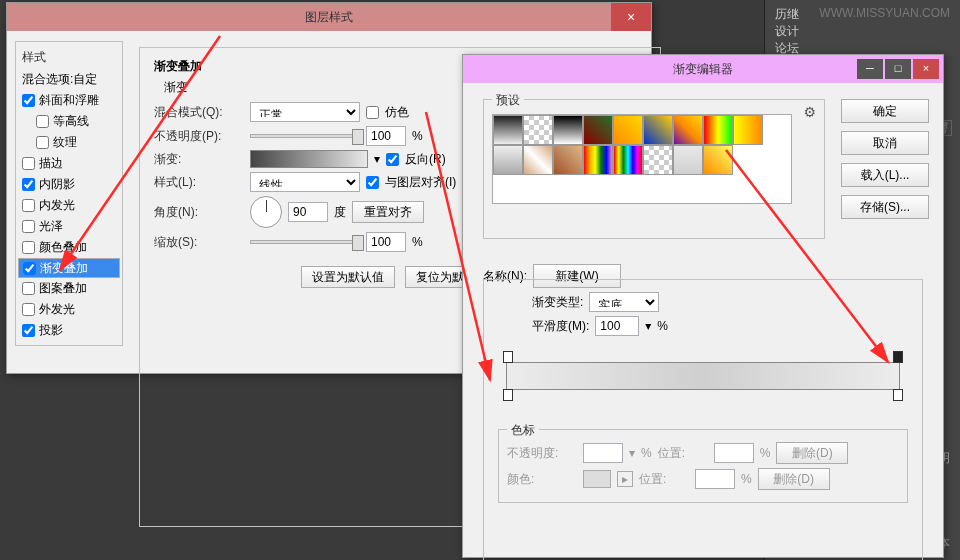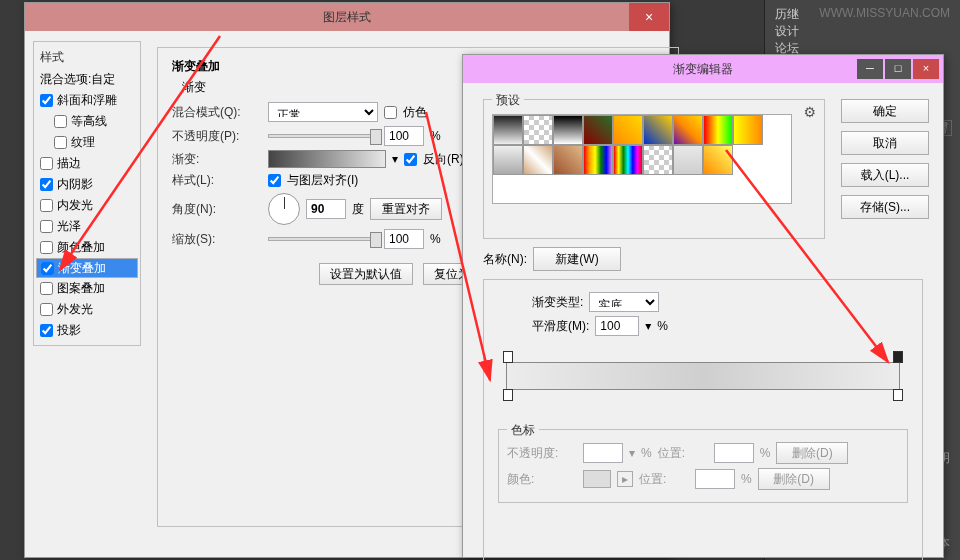--- a/index.html
+++ b/index.html
@@ -58,21 +58,21 @@
    <div style="border:1px solid #666;height:16px">🗑</div>
  </div>
  <div style="position:absolute;right:10px;top:450px;color:#aaa">
   <span>不透明</span>
  </div>
  <div style="position:absolute;right:10px;bottom:8px;color:#aaa">
   <span>副本</span>
  </div>
 </div>
 
-<div class="dlg" style="left:24px;top:2px;width:646px;height:556px">
+<div class="dlg" style="left:6px;top:2px;width:646px;height:372px">
  <div class="titlebar tb-pink">
    <span>图层样式</span>
    <div class="closebtn">×</div>
  </div>
 
  <div class="sidebar">
    <div class="sb-head">样式</div>
    <div class="sb-item">
         <span>混合选项:自定</span>
       </div>
@@ -144,27 +144,28 @@
    </div>
    <div class="row">
         <span class="lbl" style="width:90px">渐变:</span>
      <div class="gradprev"></div>
      <span>▾</span>
      <input type="checkbox" checked="" style="">
         <span>反向(R)</span>
    </div>
    <div class="row">
         <span class="lbl" style="width:90px">样式(L):</span>
+     <select class="sel" style="width:110px"><option>线性</option></select>
      <input type="checkbox" checked="" style="">
         <span>与图层对齐(I)</span>
    </div>
    <div class="row">
         <span class="lbl" style="width:90px">角度(N):</span>
      <div class="dial"></div>
-     <input class="inp" style="width: 40px; font-weight: bold;" value="90">
+     <input class="inp" style="width: 40px;" value="90">
      <span>度</span>
      <button class="btn">重置对齐</button>
    </div>
    <div class="row">
         <span class="lbl" style="width:90px">缩放(S):</span>
      <div class="slider" style="width:110px;flex:none"></div>
      <input class="inp" style="width: 40px;" value="100">
      <span>%</span>
    </div>
    <div class="row" style="justify-content:center;margin-top:14px;gap:10px">
@@ -210,21 +211,21 @@
    </div>
  </div>
 
  <div style="position:absolute;right:14px;top:44px;display:flex;flex-direction:column;gap:8px">
    <button class="btn bigbtn">确定</button>
    <button class="btn bigbtn">取消</button>
    <button class="btn bigbtn">载入(L)...</button>
    <button class="btn bigbtn">存储(S)...</button>
  </div>
 
- <div class="row" style="position:absolute;left:20px;top:188px;right:14px">
+ <div class="row" style="position:absolute;left:20px;top:205px;right:14px">
    <span>名称(N):</span>
    <button class="btn bigbtn">新建(W)</button>
  </div>
 
  <div class="group" style="position:absolute;left:14px;top:218px;right:14px;height:304px">
    <div class="row" style="margin-left:40px">
         <span>渐变类型:</span>
      <select class="sel" style="width:70px"><option>实底</option></select>
    </div>
    <div class="row" style="margin-left:40px">

